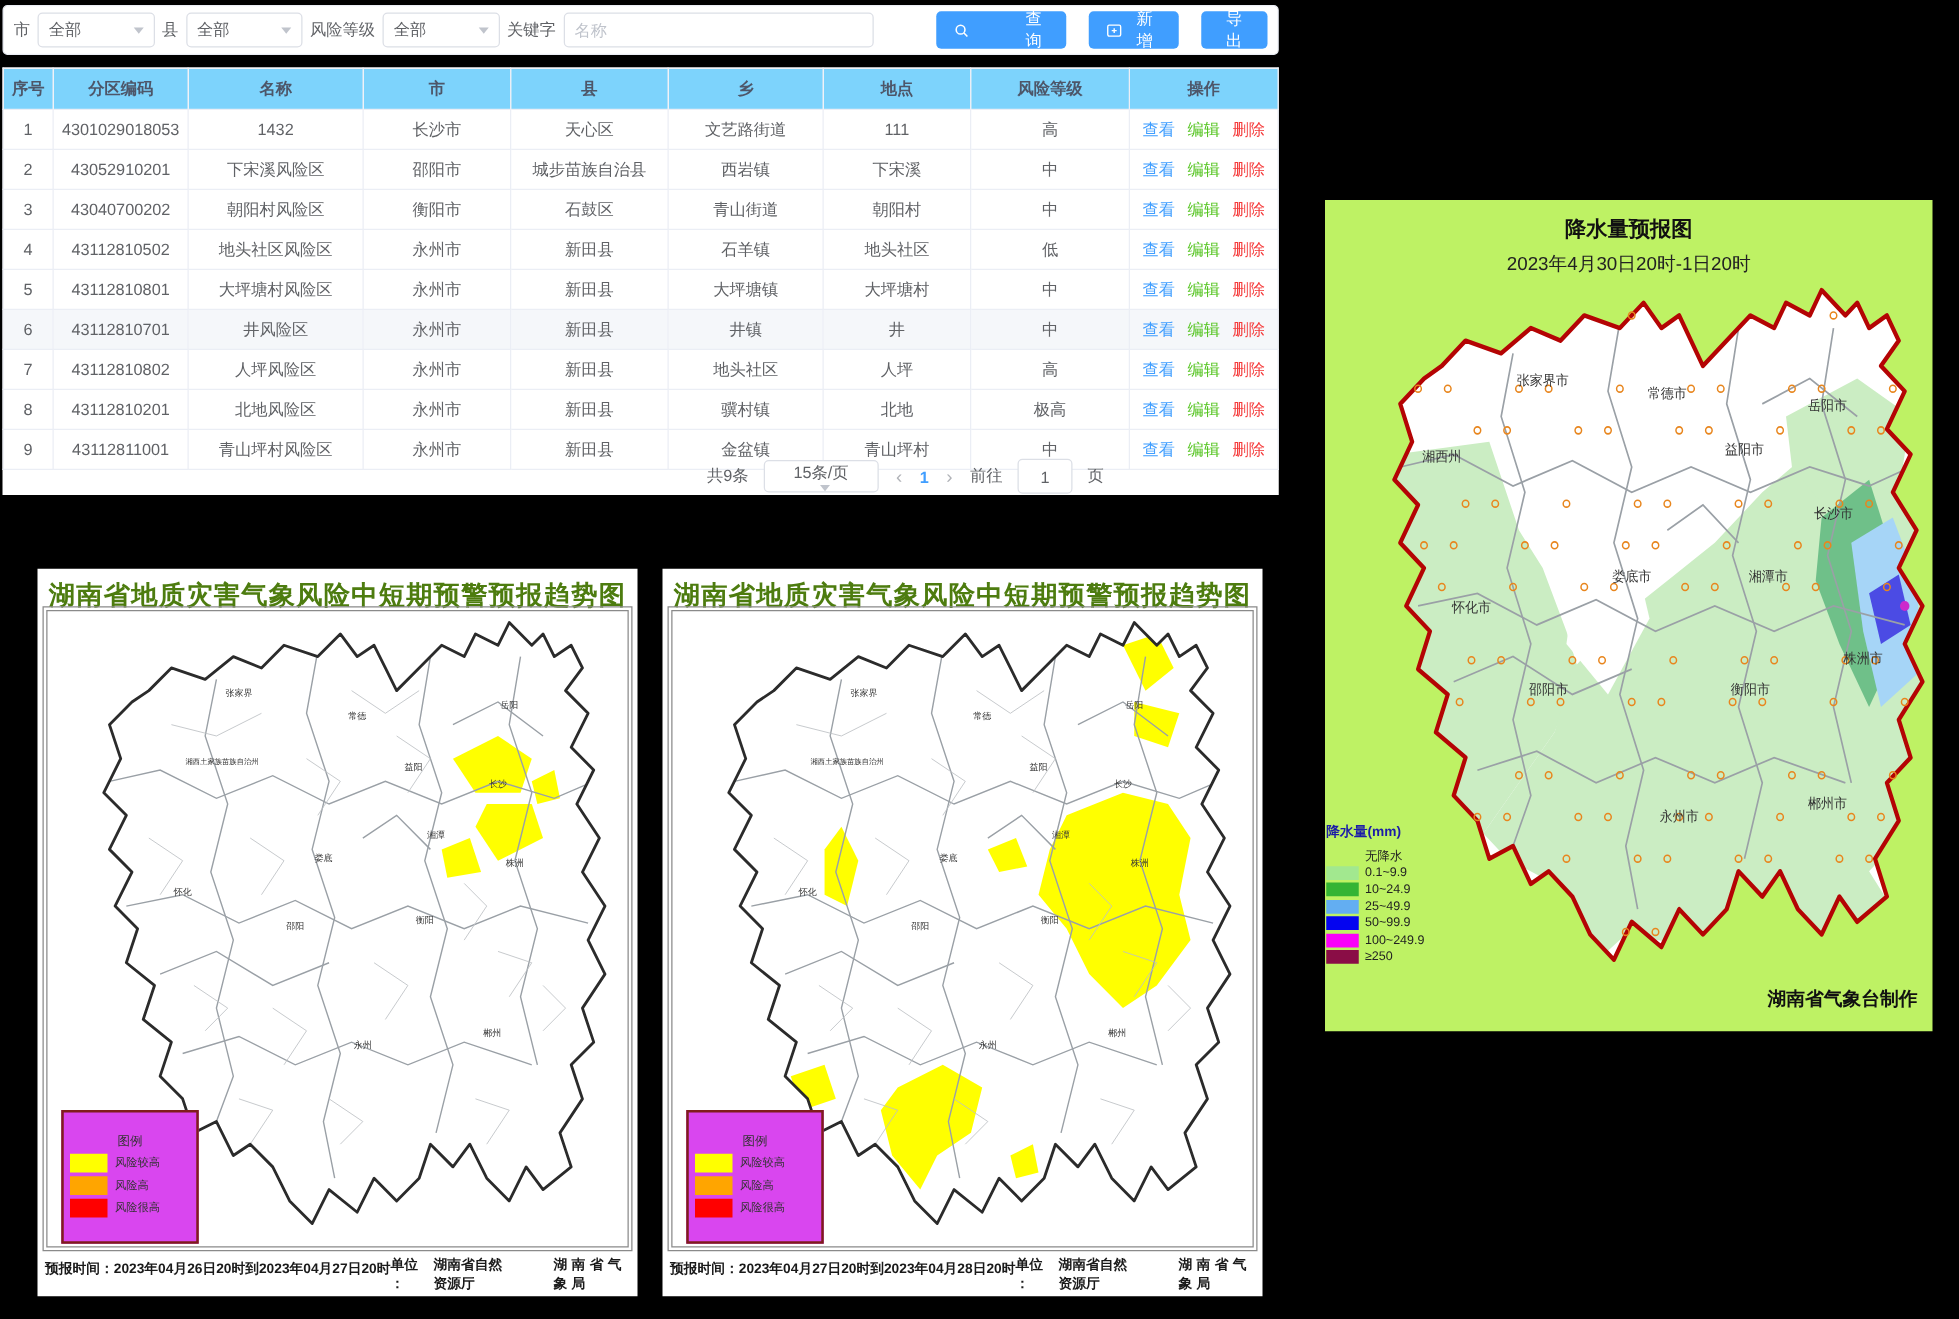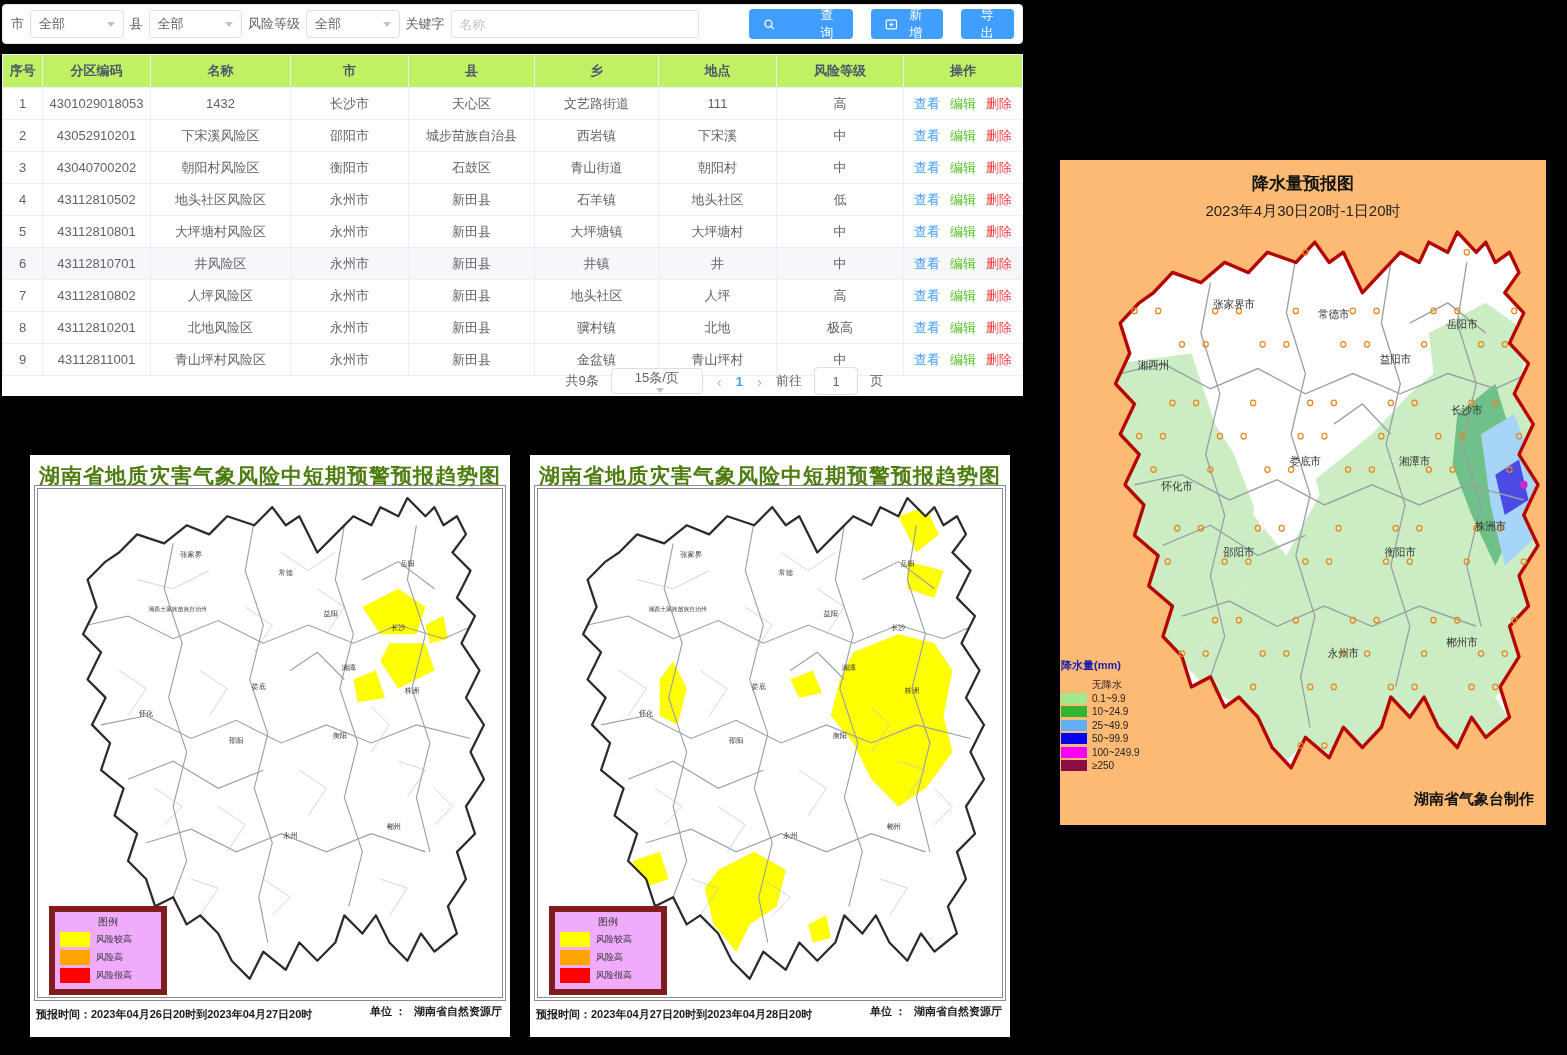--- a/index.html
+++ b/index.html
@@ -16,51 +16,51 @@
   .kw-input::placeholder{color:#c0c4cc;}
   .btn{height:30px;padding:0 14px;background:#409EFF;color:#fff;border:none;border-radius:4px;font-size:13px;display:flex;align-items:center;gap:5px;cursor:pointer;font-family:"Liberation Sans",sans-serif;}
   .btn.search{margin-left:44px;gap:39px;}
   .btn.add{margin-left:12px;}
   .btn.export{margin-left:12px;}
 
   
   .table-card{position:absolute;left:2px;top:54px;width:1021px;height:342px;background:#fff;}
   .table-card table{width:100%;border-collapse:collapse;table-layout:fixed;}
   .table-card th,.table-card td{border:1px solid #ebeef5;font-size:13px;color:#606266;text-align:center;height:31px;padding:0 4px;overflow:hidden;white-space:nowrap;}
-  .table-card th{color:#4d5669;font-weight:bold;height:32px;background:#bef264;}
+  .table-card th{color:#4d5669;font-weight:bold;height:32px;background:#7dd3fc;}
   tr.hl td{background:#f5f7fa;}
   .a-link{cursor:pointer;margin:0 5px;text-decoration:none;font-size:13px;}
   .a-view{color:#409EFF}.a-edit{color:#53C41E}.a-del{color:#F53B3B}
 
   .pagination{position:absolute;left:0;right:0;top:312px;height:30px;display:flex;align-items:center;justify-content:flex-end;padding-right:140px;gap:12px;font-size:13px;color:#606266;}
   .pg-sel{width:92px;height:26px;flex-direction:column;}
   .pg-arrow{color:#b1b3b8;font-size:15px;cursor:pointer;padding:0 2px;}
   .pg-num{color:#409EFF;font-weight:bold;cursor:pointer;}
   .goto-input{width:38px;height:24px;border:1px solid #dcdfe6;border-radius:4px;text-align:center;font-size:13px;color:#606266;}
 
   
   .trend-card{position:absolute;top:455px;width:480px;height:582px;background:#fff;}
   #trend0{left:30px}#trend1{left:530px}
   .trend-title{text-align:center;font-size:21px;font-weight:bold;color:#4d7c0f;padding-top:7px;letter-spacing:1px;}
   .map-frame{position:absolute;left:4px;top:30px;right:4px;bottom:36px;border:1px solid #8a8a8a;padding:2px;box-sizing:border-box;}
   .map-frame-inner{width:100%;height:100%;border:1px solid #8a8a8a;box-sizing:border-box;position:relative;}
   .trend-svg{position:absolute;left:0;top:0;width:100%;height:100%;}
-  .legend-box{position:absolute;left:14px;bottom:5px;width:96px;background:#f0abfc;border:6px solid #7f1d1d;padding:3px 5px;z-index:2;}
+  .legend-box{position:absolute;left:14px;bottom:5px;width:96px;background:#d946ef;border:2px solid #7f1d1d;padding:16px 5px;z-index:2;}
   .legend-title{text-align:center;font-size:10px;color:#333;margin-bottom:2px;}
   .legend-item{display:flex;align-items:center;gap:6px;margin:3px 0;}
   .legend-swatch{width:30px;height:15px;flex:none;}
   .legend-label{font-size:9px;color:#333;white-space:nowrap;}
   .trend-footer{position:absolute;left:6px;right:8px;bottom:3px;height:30px;font-size:11px;font-weight:bold;color:#1a1a1a;display:flex;justify-content:space-between;}
   .ft-left{white-space:nowrap;padding-top:3px;}
   .ft-right{display:flex;gap:8px;}
-  .unit-lines{display:flex;flex-direction:column;align-items:flex-end;gap:36px;}
+  .unit-lines{display:flex;flex-direction:row;align-items:flex-end;gap:36px;}
   .unit-line2{letter-spacing:3.5px;}
 
   
-  .precip-card{position:absolute;left:1060px;top:160px;width:486px;height:665px;background:#fdba74;}
+  .precip-card{position:absolute;left:1060px;top:160px;width:486px;height:665px;background:#bef264;}
   .p-title{text-align:center;font-size:17px;font-weight:bold;color:#111;margin-top:12px;}
   .p-subtitle{text-align:center;font-size:15px;color:#222;margin-top:7px;}
   .precip-svg{position:absolute;left:8px;top:62px;width:489px;height:566px;}
   .p-legend{position:absolute;left:1px;top:498px;width:115px;z-index:2;}
   .p-legend-title{font-size:11px;font-weight:bold;color:#1c1ca8;margin-bottom:5px;}
   .p-legend-item{display:flex;align-items:center;gap:5px;height:13.5px;}
   .p-legend-swatch{width:26px;height:11px;flex:none;}
   .p-legend-label{font-size:10px;color:#222;white-space:nowrap;}
   .p-credit{position:absolute;right:12px;bottom:16px;font-size:15px;font-weight:bold;color:#111;}
 </style>

